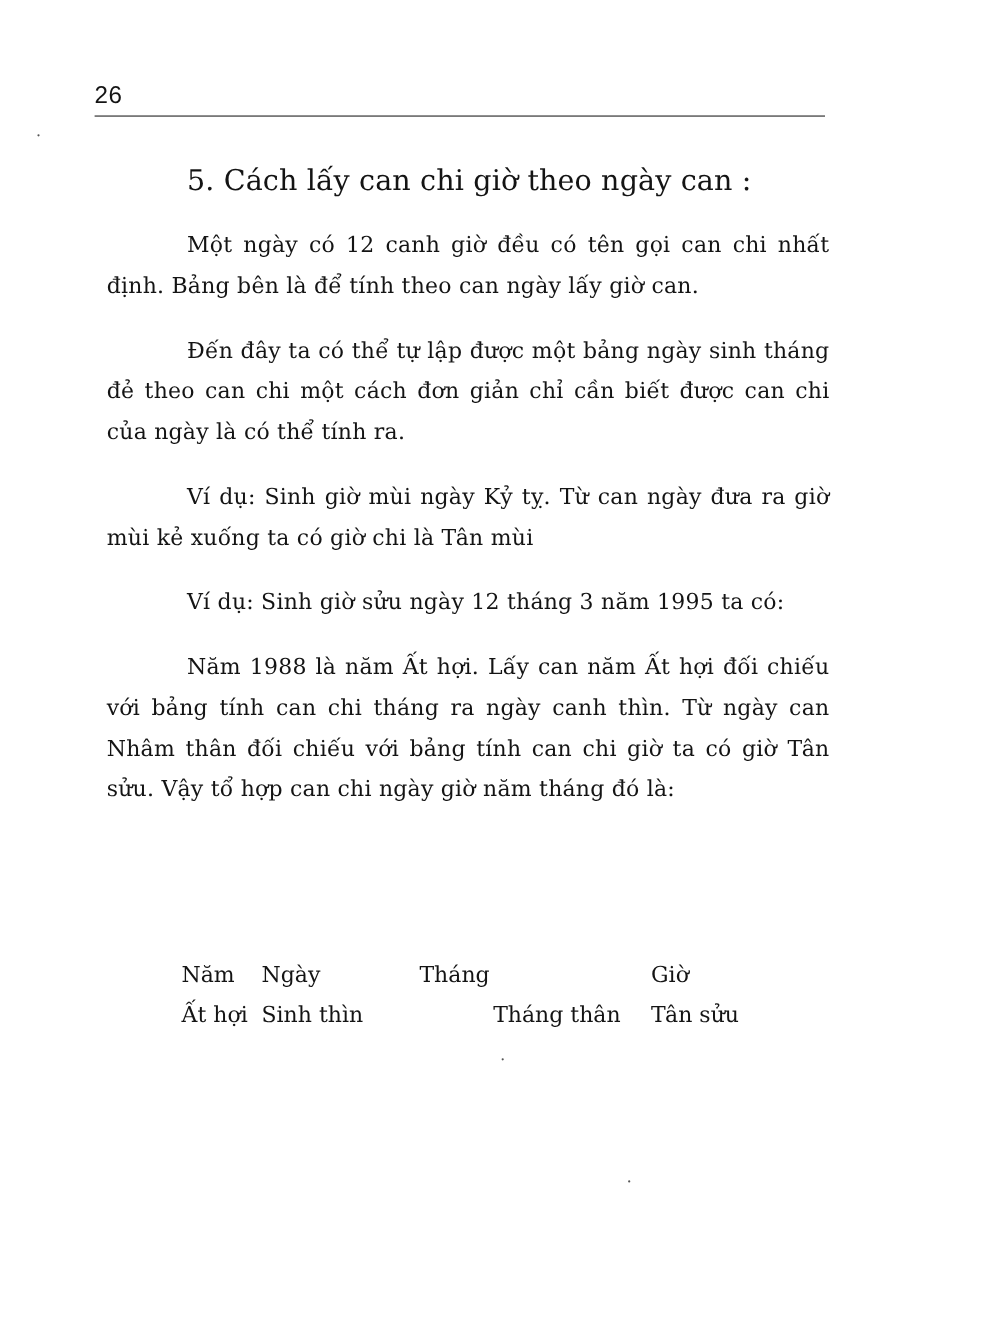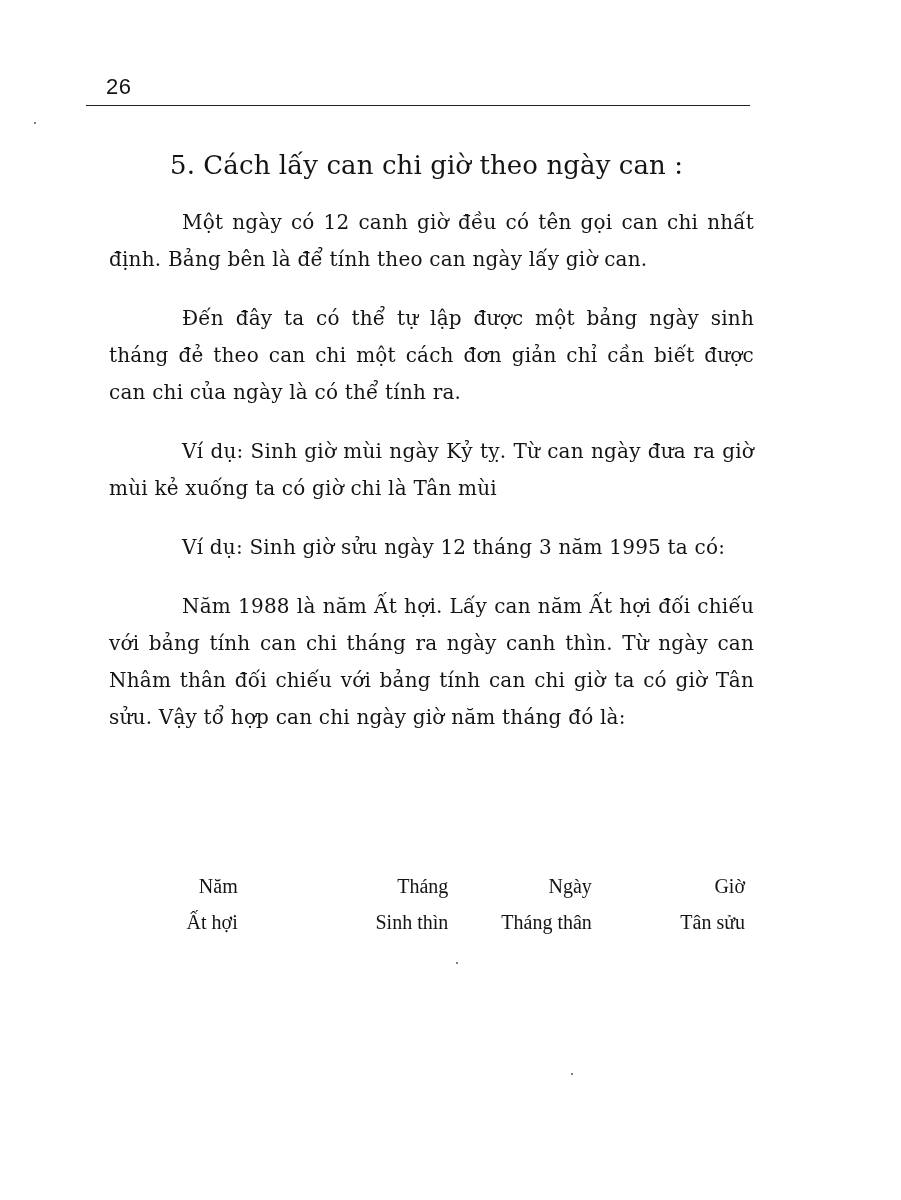--- a/index.html
+++ b/index.html
@@ -22,21 +22,20 @@
       width: 664px;
       height: 32px;
     }
     .page-number {
       position: absolute;
       left: 0;
       top: 2px;
       font-family: "Liberation Sans", "DejaVu Sans", sans-serif;
       font-size: 22px;
       letter-spacing: 0.5px;
-      margin-left: 20px;
     }
     .running-title {
       position: absolute;
       right: 2px;
       top: 2px;
       font-family: "Liberation Sans", "DejaVu Sans", sans-serif;
       font-size: 20px;
       letter-spacing: 0.6px;
     }
     .header-rule {
@@ -60,43 +59,42 @@
       font-weight: normal;
       line-height: 30px;
       height: 50px;
       display: flex;
       align-items: flex-start;
       padding-top: 10px;
       box-sizing: border-box;
       letter-spacing: 0.1px;
     }
     .para {
-      margin: 0 0 22px 12px;
+      margin: 0 0 22px 0;
       font-size: 20px;
       line-height: 37px;
       text-align: justify;
       text-indent: 73px;
       letter-spacing: 0.2px;
     }
     .para.p1 { margin-top: 14px; }
     .summary {
       position: absolute;
       left: 165px;
       top: 868px;
       width: 580px;
       font-size: 20px;
     }
     .summary-row {
       display: flex;
       height: 36px;
       line-height: 36px;
     }
     .summary-cell {
-      text-align: right;
-      font-family: Liberation Serif, serif;
+      text-align: left;
     }
     .c0 { width: 76px; }
     .c1 { width: 220px; }
     .c2 { width: 150px; }
     .c3 { width: 160px; }
     .scan-dot {
       position: absolute;
       width: 2px;
       height: 2px;
       background: #555;
@@ -116,22 +114,22 @@
   <p class="para p1">Một ngày có 12 canh giờ đều có tên gọi can chi nhất định. Bảng bên là để tính theo can ngày lấy giờ can.</p>
   <p class="para">Đến đây ta có thể tự lập được một bảng ngày sinh tháng đẻ theo can chi một cách đơn giản chỉ cần biết được can chi của ngày là có thể tính ra.</p>
   <p class="para">Ví dụ: Sinh giờ mùi ngày Kỷ tỵ. Từ can ngày đưa ra giờ mùi kẻ xuống ta có giờ chi là Tân mùi</p>
   <p class="para">Ví dụ: Sinh giờ sửu ngày 12 tháng 3 năm 1995 ta có:</p>
   <p class="para">Năm 1988 là năm Ất hợi. Lấy can năm Ất hợi đối chiếu với bảng tính can chi tháng ra ngày canh thìn. Từ ngày can Nhâm thân đối chiếu với bảng tính can chi giờ ta có giờ Tân sửu. Vậy tổ hợp can chi ngày giờ năm tháng đó là:</p>
 </div>
 
 <div class="summary">
   <div class="summary-row">
     <div class="summary-cell c0">Năm</div>
+    <div class="summary-cell c2">Ngày</div>
     <div class="summary-cell c1">Tháng</div>
-    <div class="summary-cell c2">Ngày</div>
     <div class="summary-cell c3">Giờ</div>
   </div>
   <div class="summary-row">
     <div class="summary-cell c0">Ất hợi</div>
     <div class="summary-cell c1">Sinh thìn</div>
     <div class="summary-cell c2">Tháng thân</div>
     <div class="summary-cell c3">Tân sửu</div>
   </div>
 </div>
 

